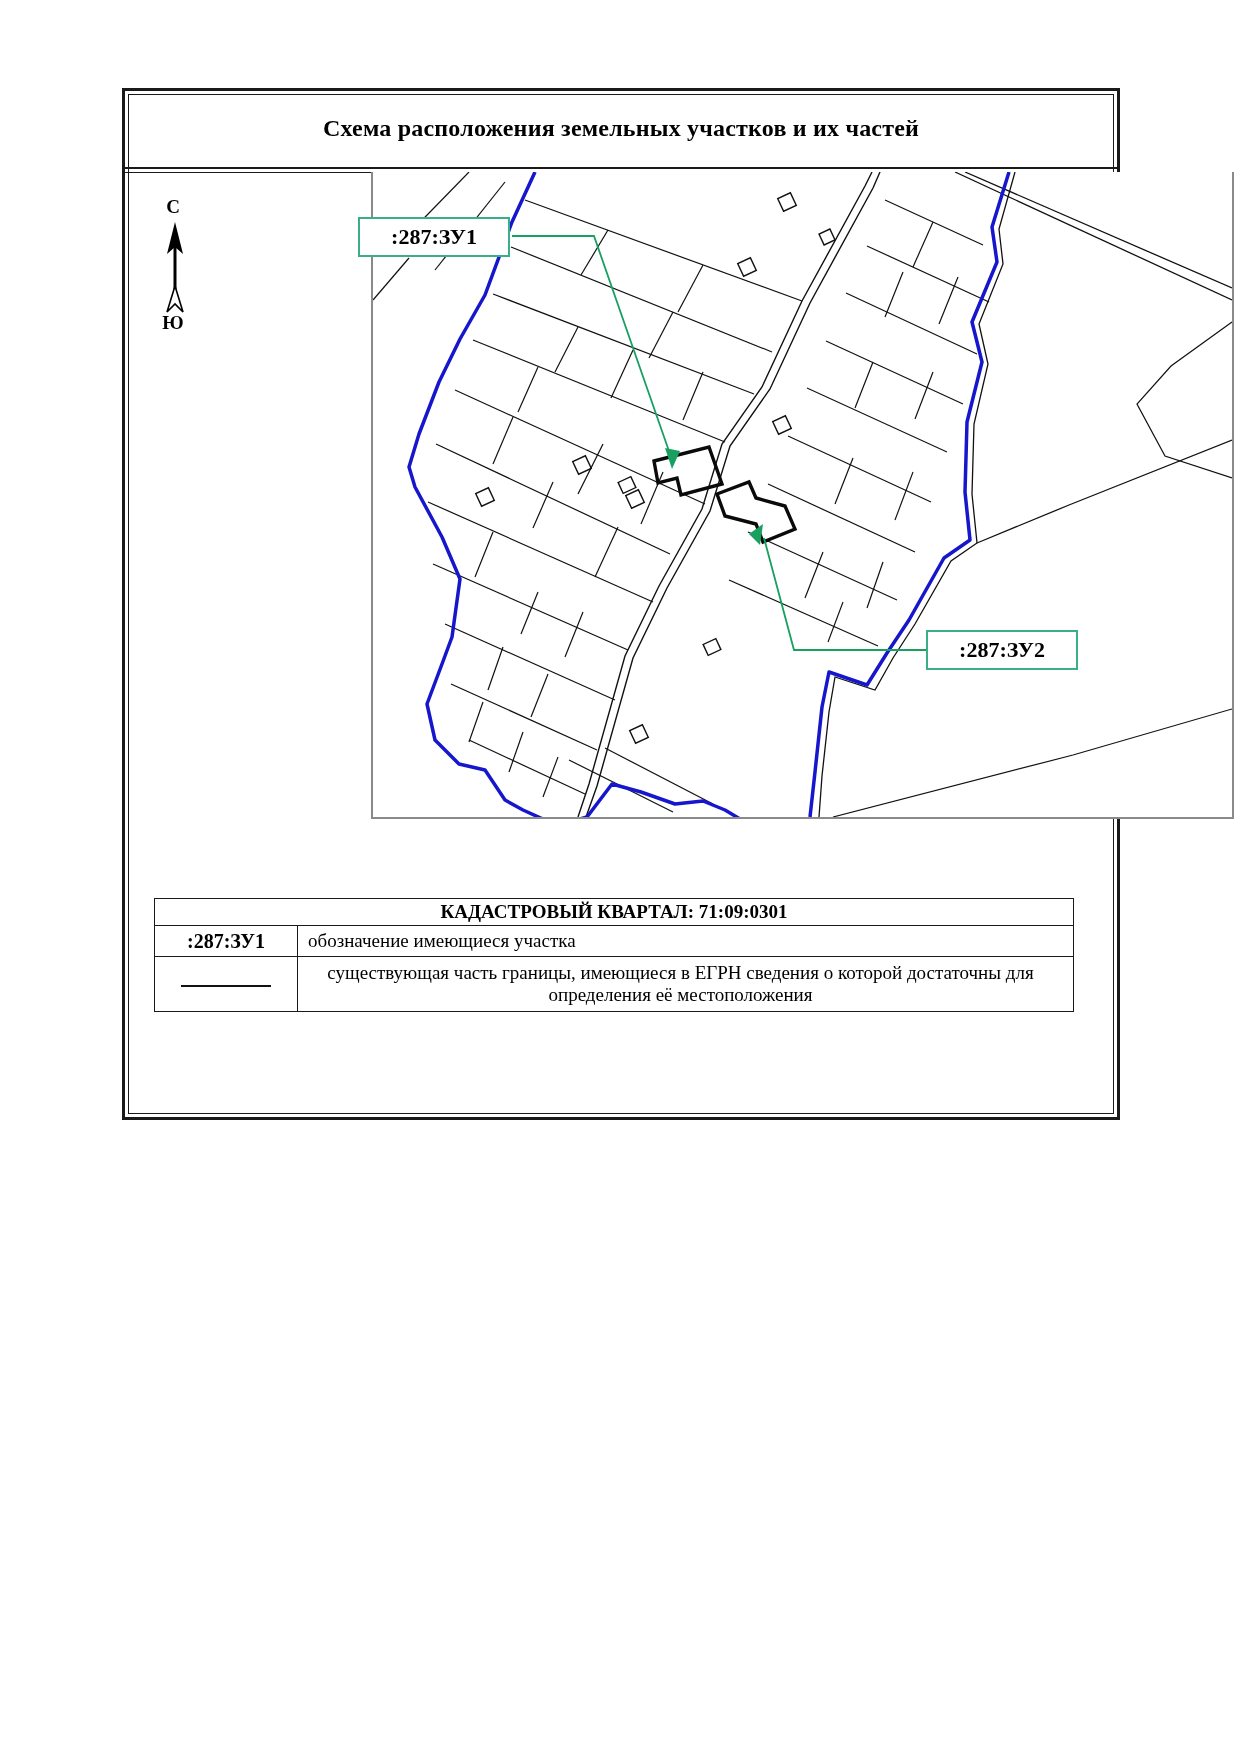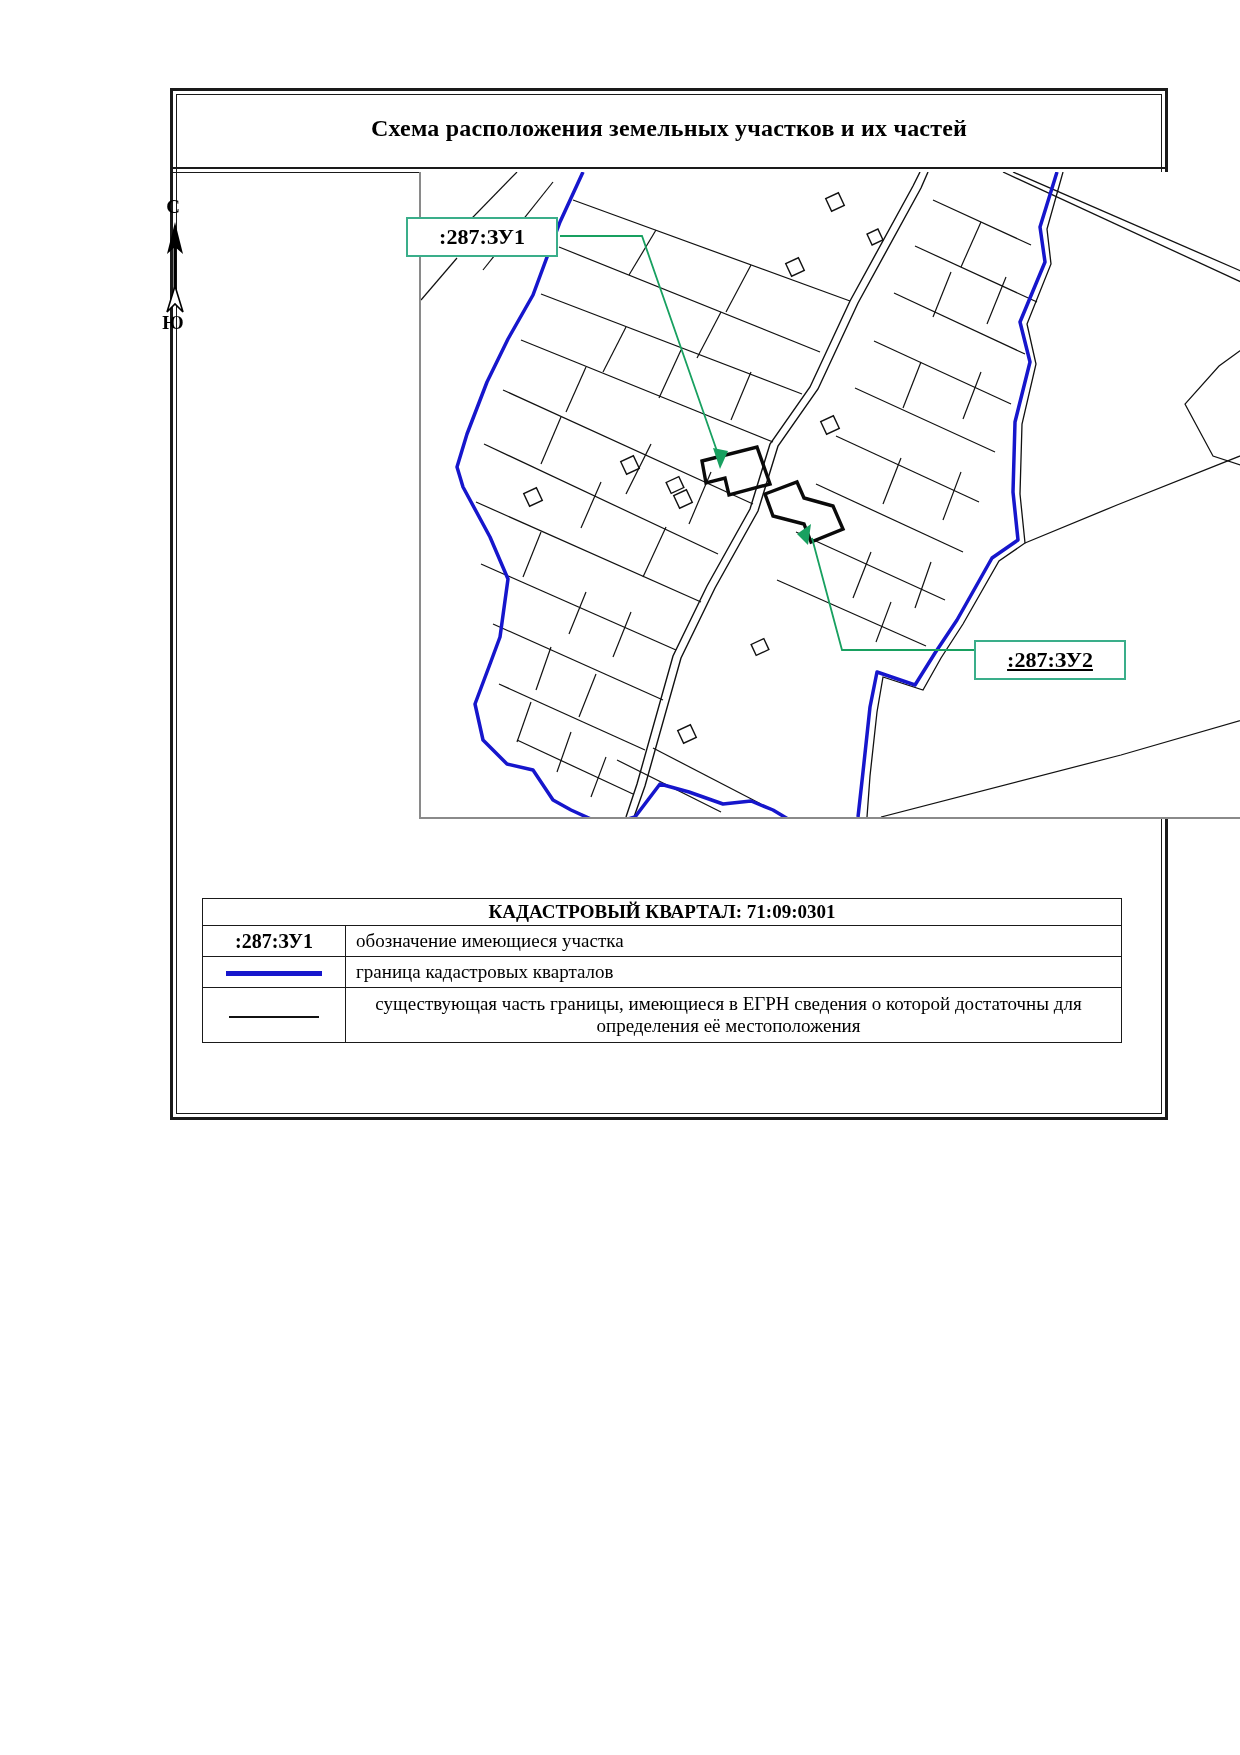--- a/index.html
+++ b/index.html
@@ -11,21 +11,20 @@
   html,body{margin:0;padding:0;background:#ffffff;}
   body{
     width:1240px;height:1755px;position:relative;
     font-family:"Liberation Serif","DejaVu Serif",serif;
     color:#000;
   }
   
   .outer-frame{
     position:absolute;left:122px;top:88px;width:992px;height:1026px;
     border:3px solid #1a1a1a;
-    margin-left:48px;
   }
   .inner-frame{
     position:absolute;left:3px;top:3px;right:3px;bottom:3px;
     border:1px solid #1a1a1a;
   }
   
   .title{
     position:absolute;left:0;top:24px;width:100%;
     text-align:center;font-size:24px;font-weight:bold;letter-spacing:.2px;
   }
@@ -46,21 +45,21 @@
     border-left:2px solid #8a8a8a;border-right:2px solid #8a8a8a;border-bottom:2px solid #8a8a8a;
   }
   .map-box svg{display:block;}
   .zu-label{
     position:absolute;height:36px;width:148px;
     background:#fff;border:2px solid var(--green-box);
     font-size:22px;font-weight:bold;text-align:center;line-height:36px;
     z-index:5;
   }
   .zu1{left:-15px;top:45px;}   
-  .zu2{left:553px;top:468px;text-decoration:underline;}
+  .zu2{left:553px;top:458px;}
   
   .legend{
     position:absolute;left:29px;top:807px; 
     width:920px;border:1px solid #1a1a1a;border-collapse:collapse;
     font-size:19px;
   }
   .legend td{border:1px solid #1a1a1a;padding:0 20px;vertical-align:middle;}
   .legend .hdr{font-weight:bold;text-align:center;border-bottom:1px solid #1a1a1a;}
   .legend .sym{width:130px;text-align:center;padding:2px 6px;}
   .legend .lbl{padding-left:10px;}
@@ -204,24 +203,20 @@
 
   <table class="legend">
     <tbody>
         <tr class="row-h1">
       <td class="hdr" colspan="2">КАДАСТРОВЫЙ КВАРТАЛ: 71:09:0301</td>
     </tr>
     <tr class="row-sym">
       <td class="sym sym-code">:287:ЗУ1</td>
       <td class="lbl">обозначение имеющиеся участка</td>
     </tr>
-    <tr class="row-sym">
-      <td class="sym"><span class="line-blue"></span></td>
-      <td class="lbl">граница кадастровых кварталов</td>
-    </tr>
     <tr class="row-last">
       <td class="sym"><span class="line-black"></span></td>
       <td class="lbl">существующая часть границы, имеющиеся в ЕГРН сведения о которой достаточны для определения её местоположения</td>
     </tr>
   </tbody>
     </table>
 </div>
 
 <div class="compass-n">С</div>
 <svg class="compass-arrow" width="30" height="96" viewBox="0 0 30 96">

